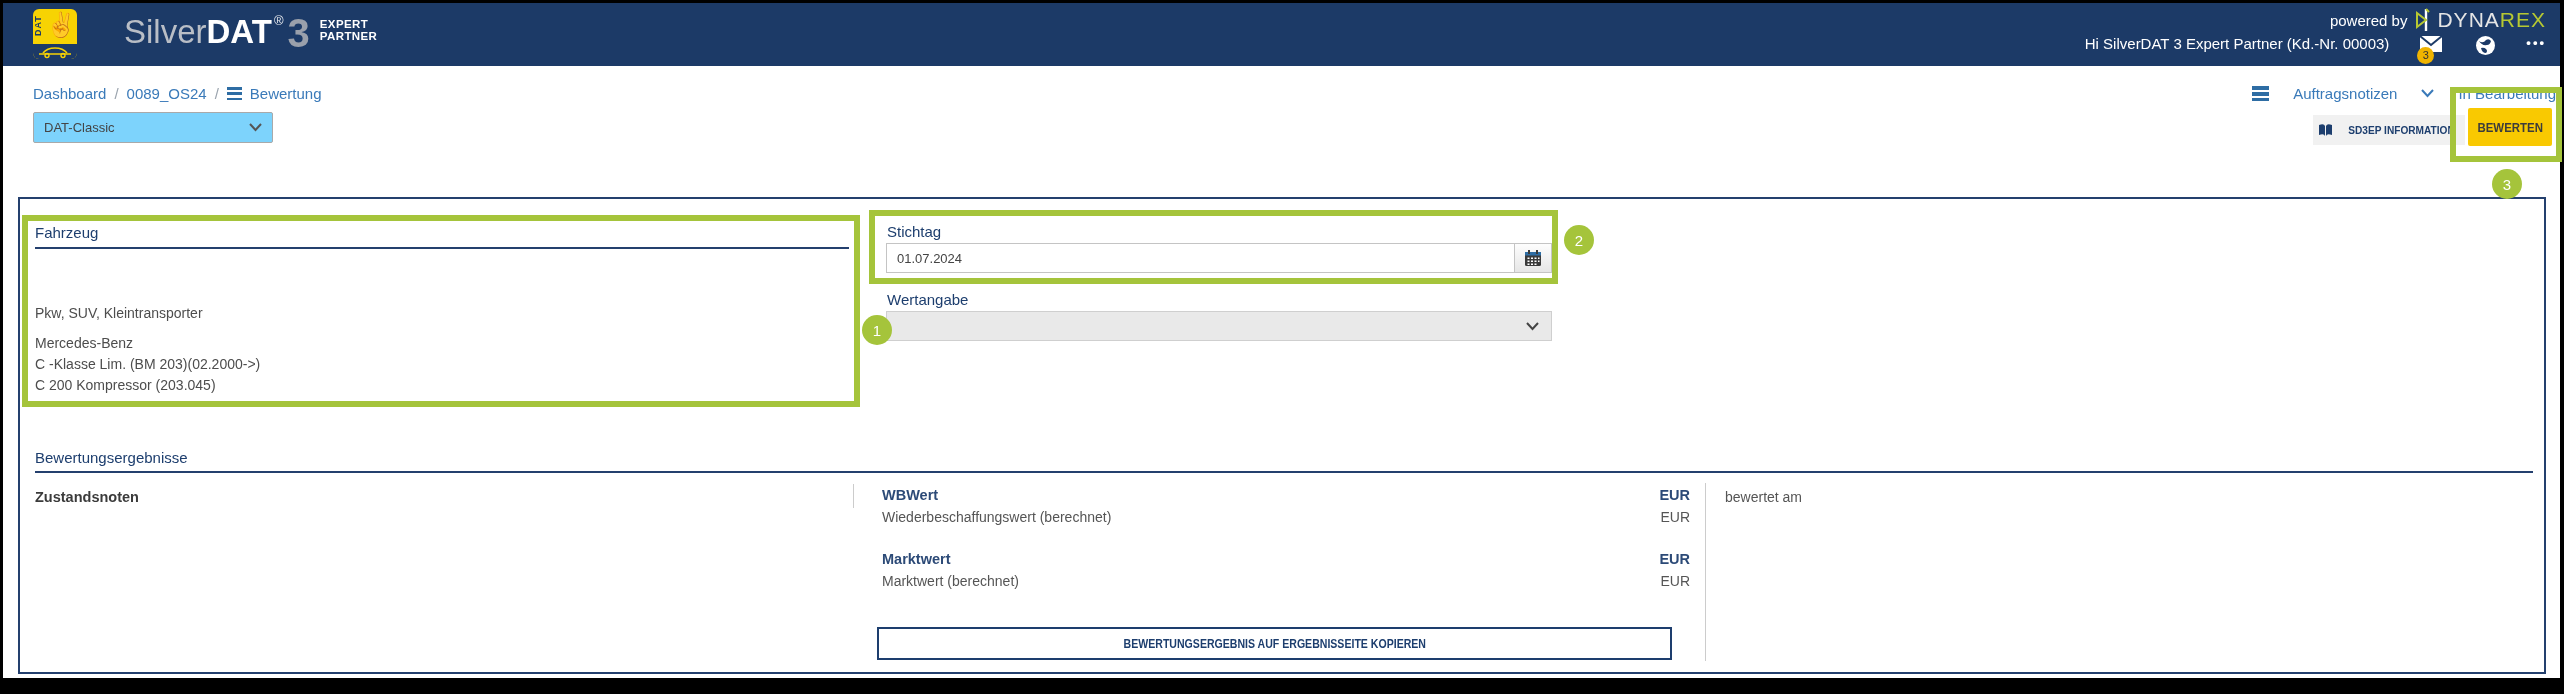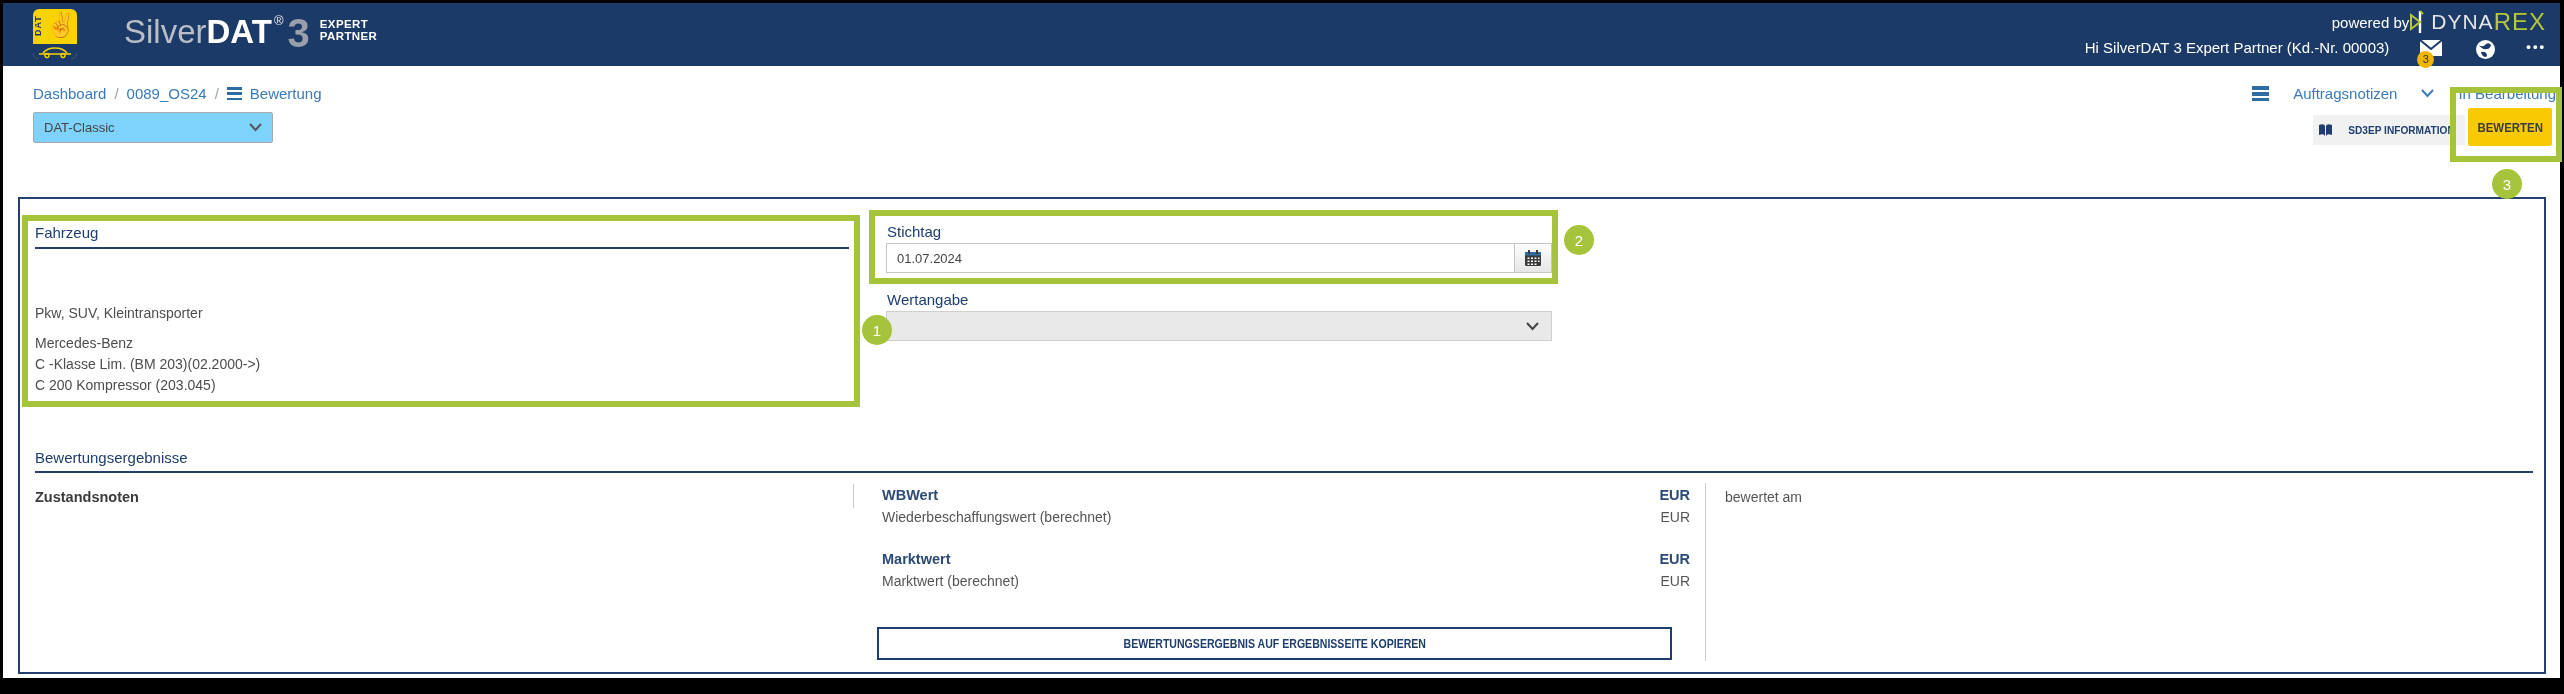--- a/index.html
+++ b/index.html
@@ -20,25 +20,25 @@
              font-size:24px;line-height:36px;text-align:center;}
   .logo-car{position:absolute;left:0;bottom:0;width:44px;height:15px;background:#1c3a67;}
   .brand{left:86px;top:9px;display:flex;align-items:flex-start;margin-left:35px;}
   .brand-silver{color:#b9bec6;font-size:33px;line-height:40px;}
   .brand-dat{color:#fff;font-size:33px;line-height:40px;font-weight:bold;}
   .brand-reg{color:#e8eaee;font-size:13px;line-height:18px;margin-left:2px;}
   .brand-three{color:#9aa0ab;font-size:40px;line-height:42px;font-weight:bold;margin-left:4px;}
   .brand-sub{margin-left:10px;margin-top:6px;color:#fff;font-size:11.5px;font-weight:bold;
              line-height:12px;letter-spacing:.4px;}
   .top-right{right:14px;top:5px;display:flex;flex-direction:column;align-items:flex-end;row-gap:3px;}
-  .powered-row{display:flex;align-items:center;}
+  .powered-row{display:flex;align-items:center;column-gap:8px;}
   .powered-by{color:#fff;font-size:15px;}
   .dynarex{display:flex;align-items:center;}
   .dynarex-dyna{color:#e5e5e5;font-size:21px;letter-spacing:1px;}
-  .dynarex-rex{color:#b6c832;font-size:24px;letter-spacing:1px;}
+  .dynarex-rex{color:#b6c832;font-size:21px;letter-spacing:1px;}
   .greet-row{display:flex;column-gap:16px;gap:30px;}
   .greeting{color:#fff;font-size:15px;}
   .mail-wrap{position:relative;width:26px;height:22px;}
   .mail-badge{position:absolute;left:-2px;top:12px;width:17px;height:17px;border-radius:50%;
               background:#f0b400;color:#333;font-size:11px;line-height:17px;text-align:center;}
   .dots{color:#fff;font-size:13px;letter-spacing:2px;font-weight:bold;}
 
   
   .breadcrumb{left:30px;top:82px;font-size:15px;color:#999;display:flex;align-items:center;
               column-gap:8px;}

